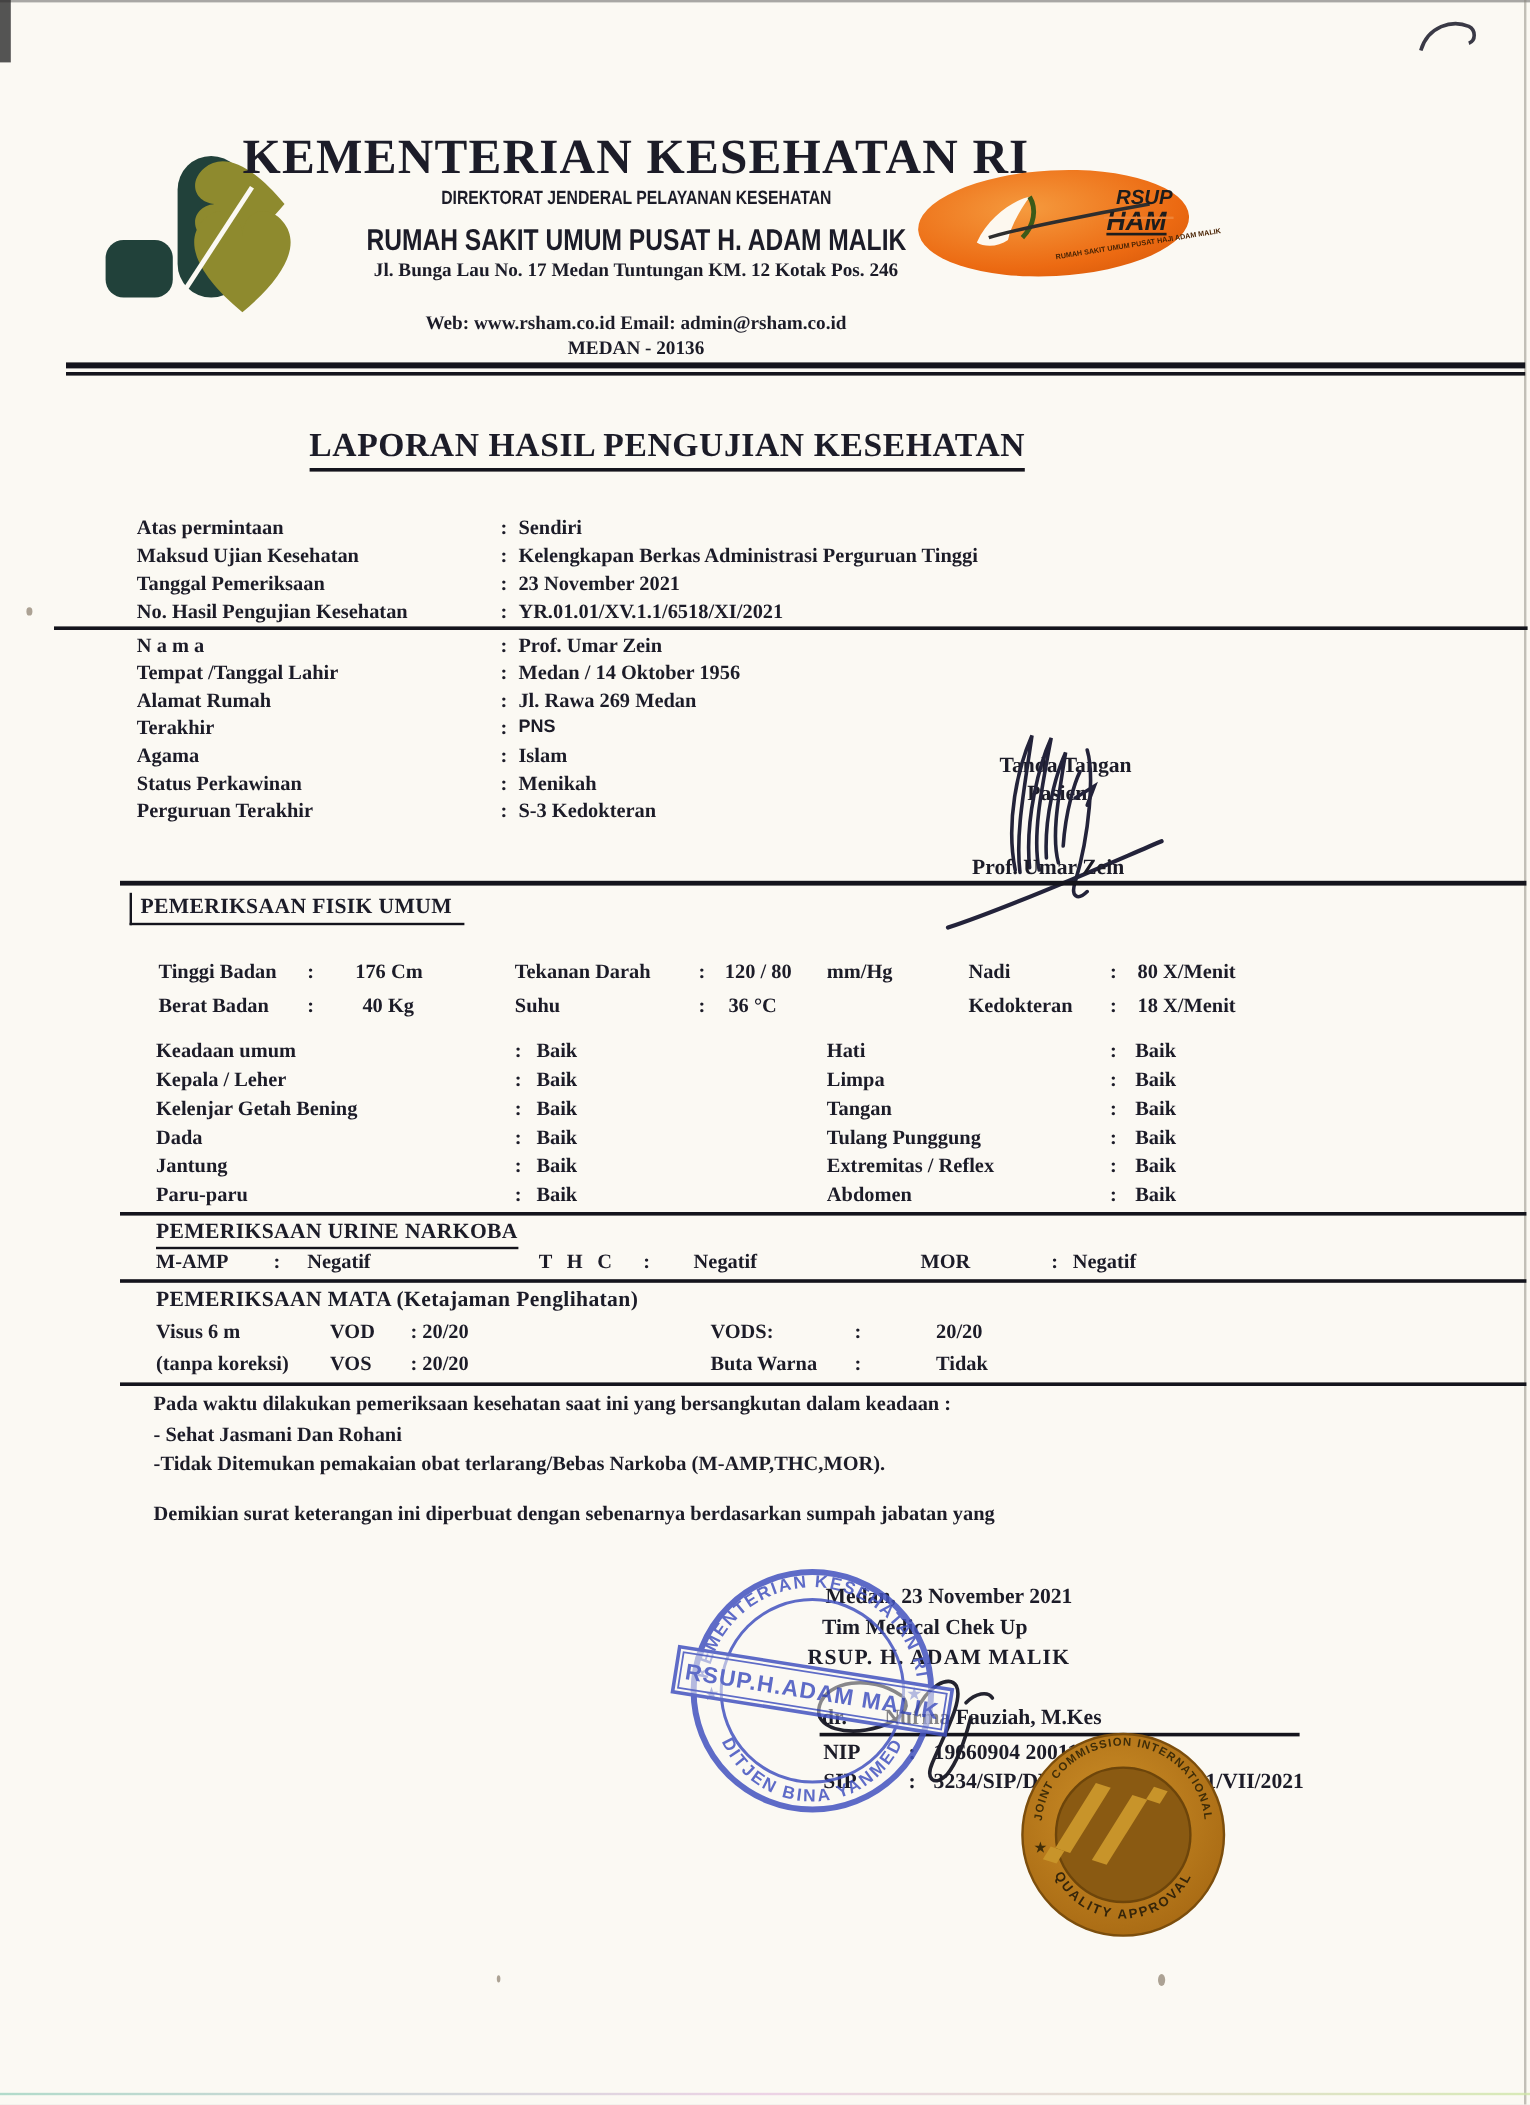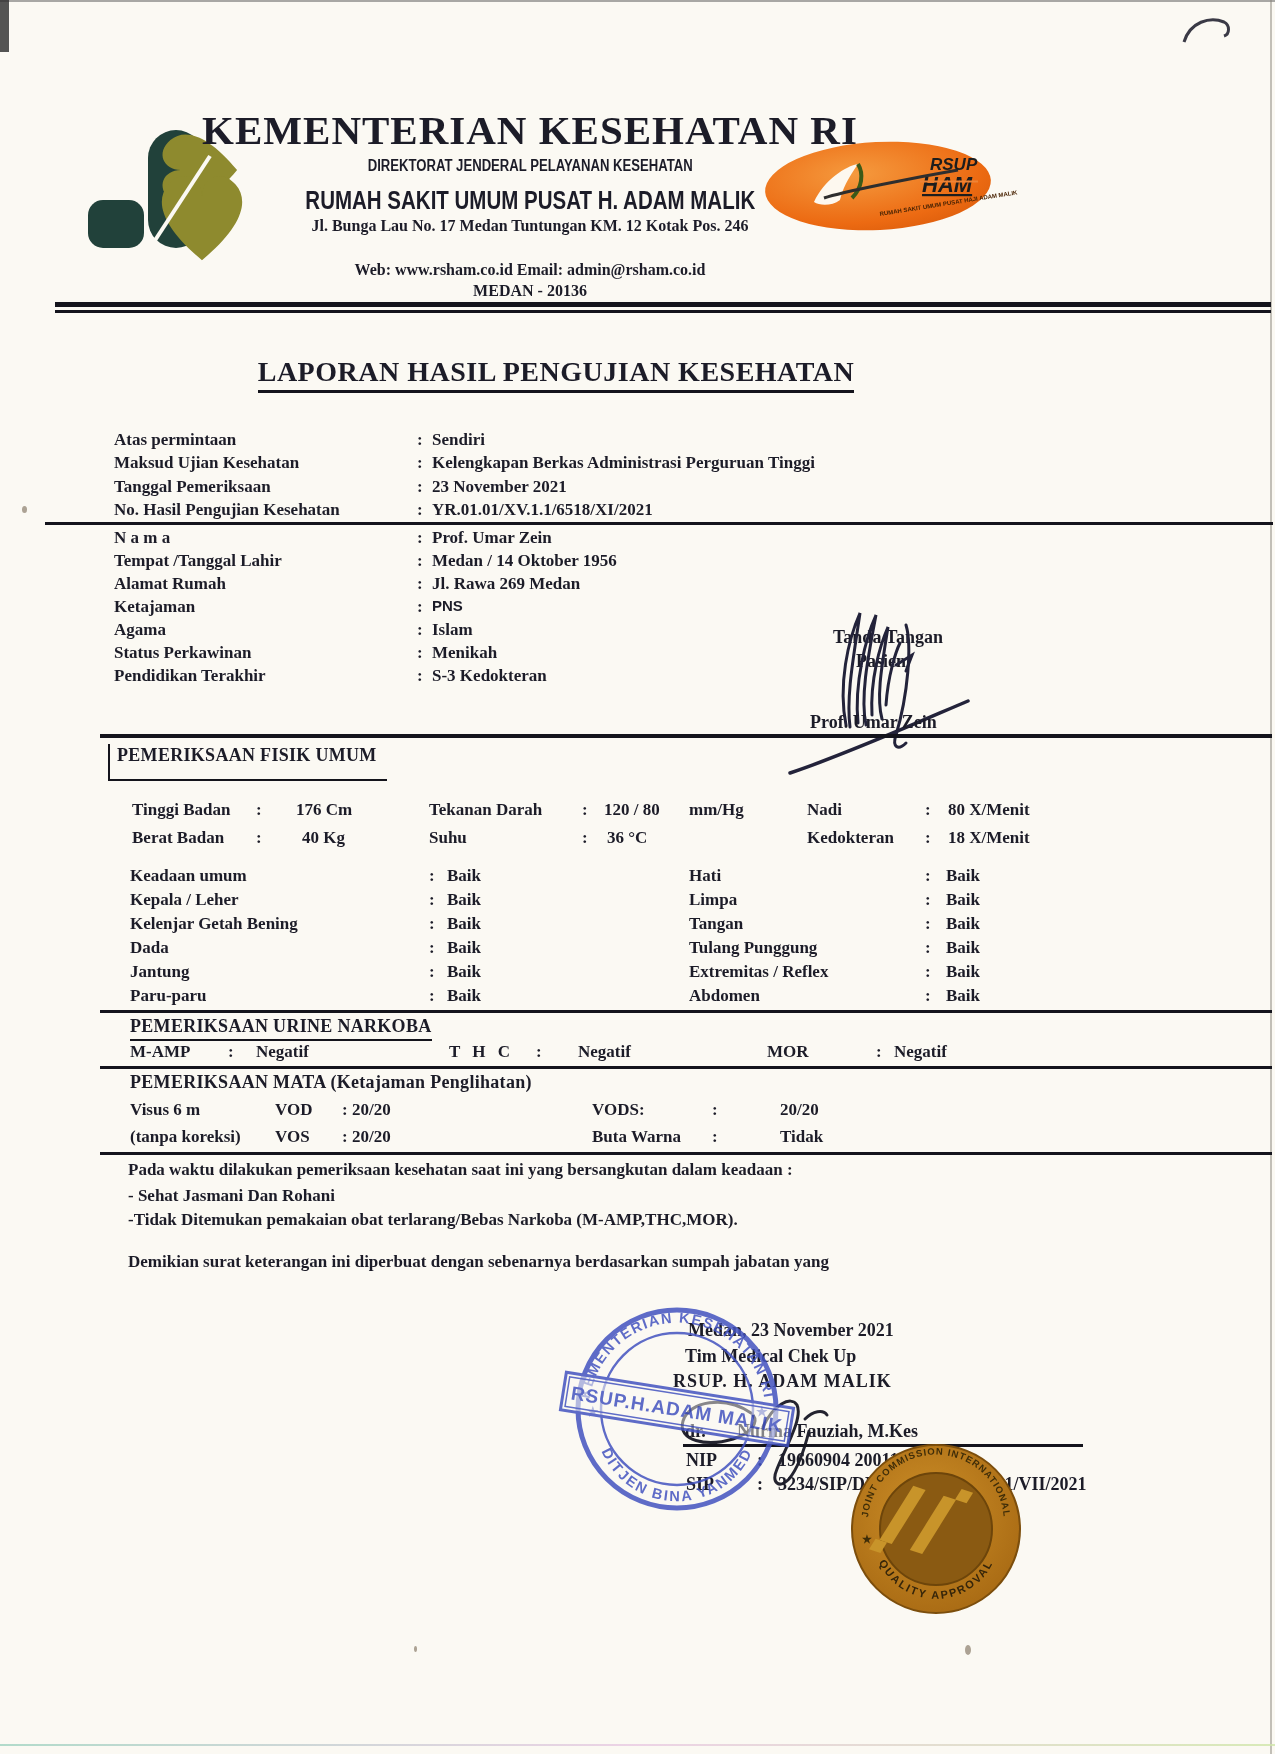--- a/index.html
+++ b/index.html
@@ -4,21 +4,21 @@
 <style>
   html,body{margin:0;padding:0;background:#e8e6e0;}
   .page{position:relative;width:1275px;height:1754px;background:#fbf9f3;overflow:hidden;
         font-family:"Liberation Serif",serif;font-weight:bold;color:#1c1c28;}
   .t{position:absolute;font-size:17px;white-space:nowrap;}
   .rule{position:absolute;background:#14141c;}
   .cond{display:inline-block;transform:scaleX(.82);transform-origin:center;font-family:"Liberation Sans",sans-serif;}
   .ctr{position:absolute;left:170px;width:720px;text-align:center;}
   .sect{font-size:18px;letter-spacing:.3px;}
   .uline{border-bottom:2.5px solid #14141c;padding-bottom:2px;}
-  .boxed{border-left:2px solid #14141c;padding:1px 10px 13px 7px;}
+  .boxed{border-left:2px solid #14141c;padding:1px 10px 3px 7px;}
   svg{position:absolute;overflow:visible;}
   .speck{position:absolute;background:#6b5b46;border-radius:50%;opacity:.55;}
 </style>
 </head>
 <body>
 
 <div class="page">
 
   <div style="position:absolute;left:0;top:0;width:100%;height:2px;background:#555;opacity:.5"></div>
   <div style="position:absolute;left:0;top:0;width:9px;height:52px;background:#2b2b2b;opacity:.8"></div>
@@ -98,33 +98,33 @@
   <span class="t" style="left:432px;top:528px">Prof. Umar Zein</span>
 
   <span class="t" style="left:114px;top:551px">Tempat /Tanggal Lahir</span>
   <span class="t" style="left:417px;top:551px">:</span>
   <span class="t" style="left:432px;top:551px">Medan / 14 Oktober 1956</span>
 
   <span class="t" style="left:114px;top:574px">Alamat Rumah</span>
   <span class="t" style="left:417px;top:574px">:</span>
   <span class="t" style="left:432px;top:574px">Jl. Rawa 269 Medan</span>
 
-  <span class="t" style="left:114px;top:597px">Ketajaman</span>
+  <span class="t" style="left:114px;top:597px">Terakhir</span>
   <span class="t" style="left:417px;top:597px">:</span>
   <span class="t" style="left:432px;top:597px;font-family:Liberation Sans, sans-serif;font-size:15px">PNS</span>
 
   <span class="t" style="left:114px;top:620px">Agama</span>
   <span class="t" style="left:417px;top:620px">:</span>
   <span class="t" style="left:432px;top:620px">Islam</span>
 
   <span class="t" style="left:114px;top:643px">Status Perkawinan</span>
   <span class="t" style="left:417px;top:643px">:</span>
   <span class="t" style="left:432px;top:643px">Menikah</span>
 
-  <span class="t" style="left:114px;top:666px">Pendidikan Terakhir</span>
+  <span class="t" style="left:114px;top:666px">Perguruan Terakhir</span>
   <span class="t" style="left:417px;top:666px">:</span>
   <span class="t" style="left:432px;top:666px">S-3 Kedokteran</span>
 
   <span class="t" style="left:833px;top:627px;font-size:18px">Tanda Tangan</span>
   <span class="t" style="left:856px;top:651px;font-size:18px">Pasien</span>
   <svg style="left:700px;top:585px" width="300px" height="200" viewBox="0 0 300 200">
     <g fill="none" stroke="#23233a" stroke-width="3" stroke-linecap="round">
       <path d="M146,140 C138,100 148,55 160,28 C154,70 146,110 150,142"></path>
       <path d="M158,138 C154,98 166,52 176,30 C168,72 160,112 166,140"></path>
       <path d="M172,130 C170,95 180,60 188,42 C182,80 176,112 182,134"></path>

